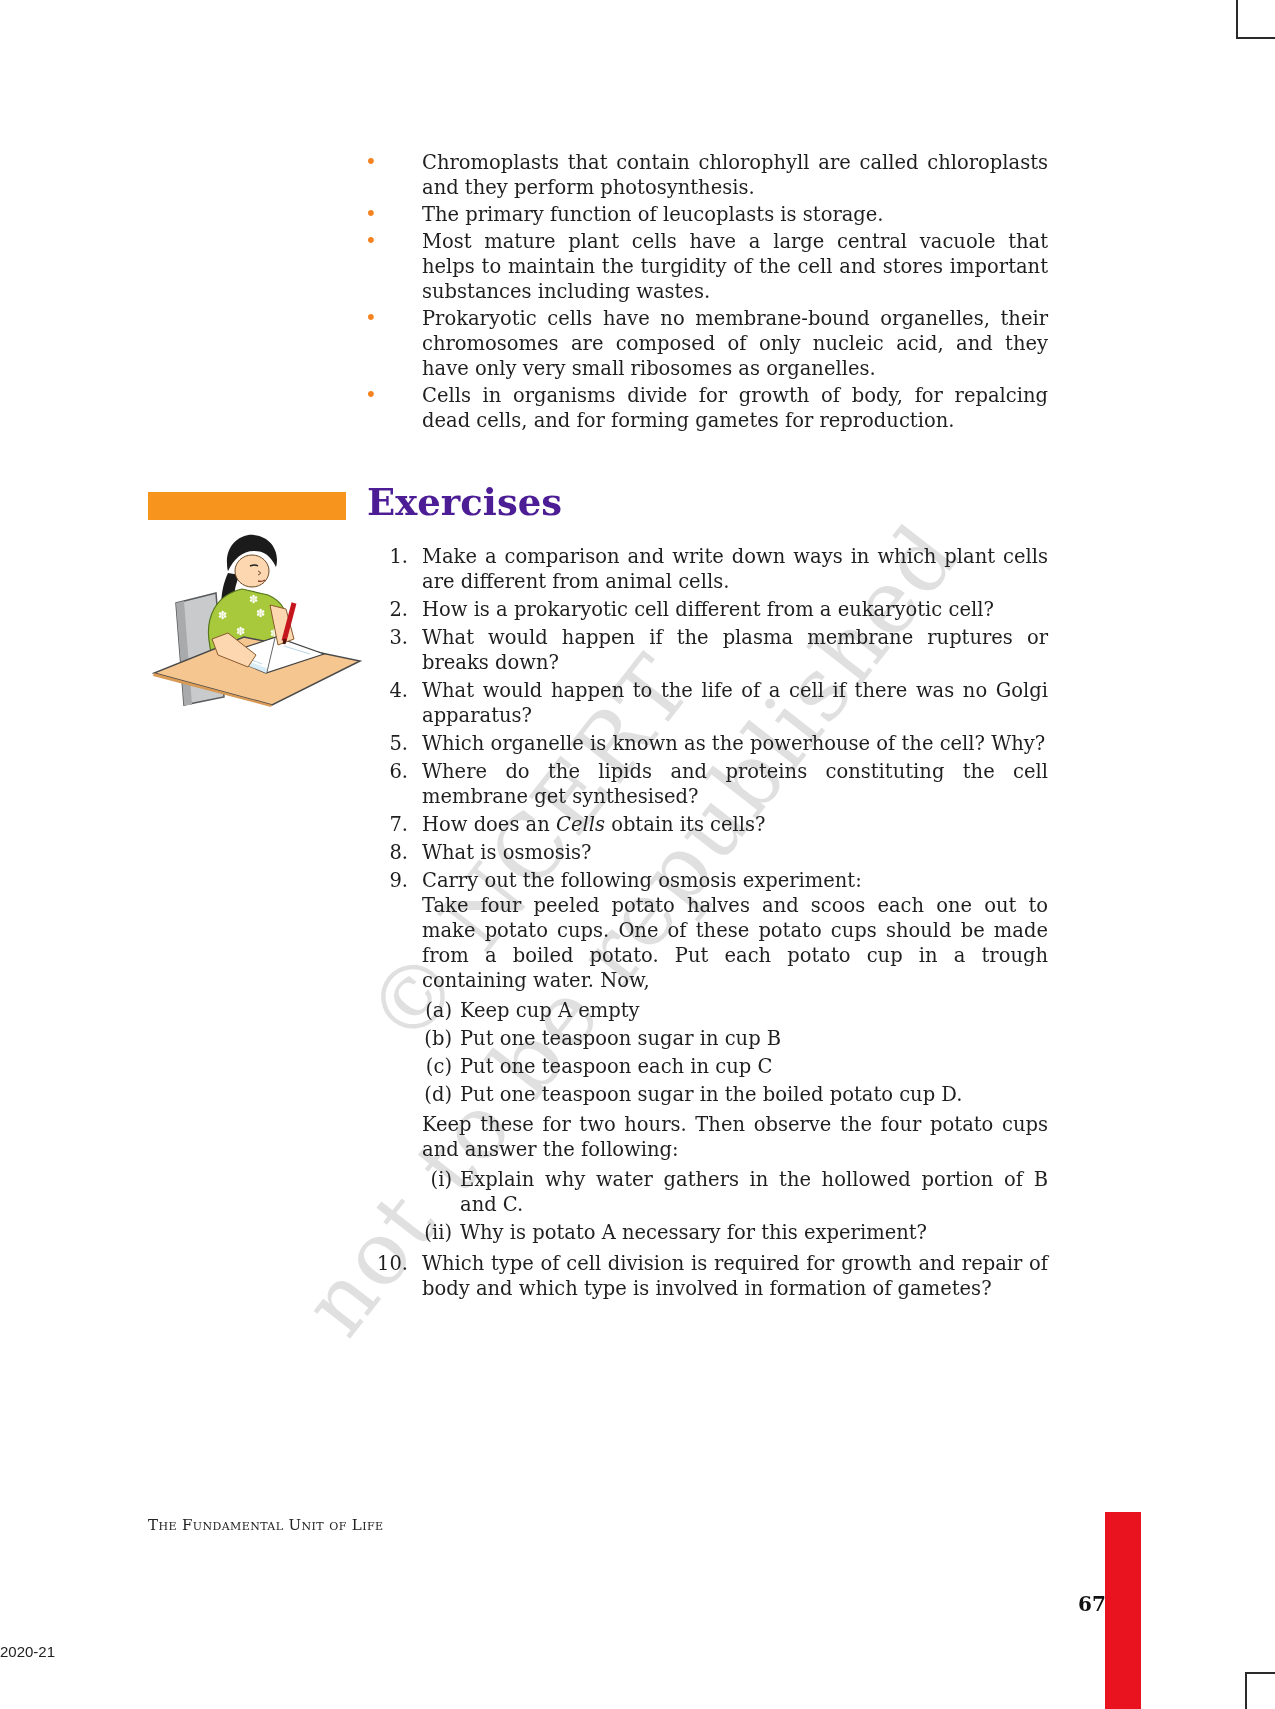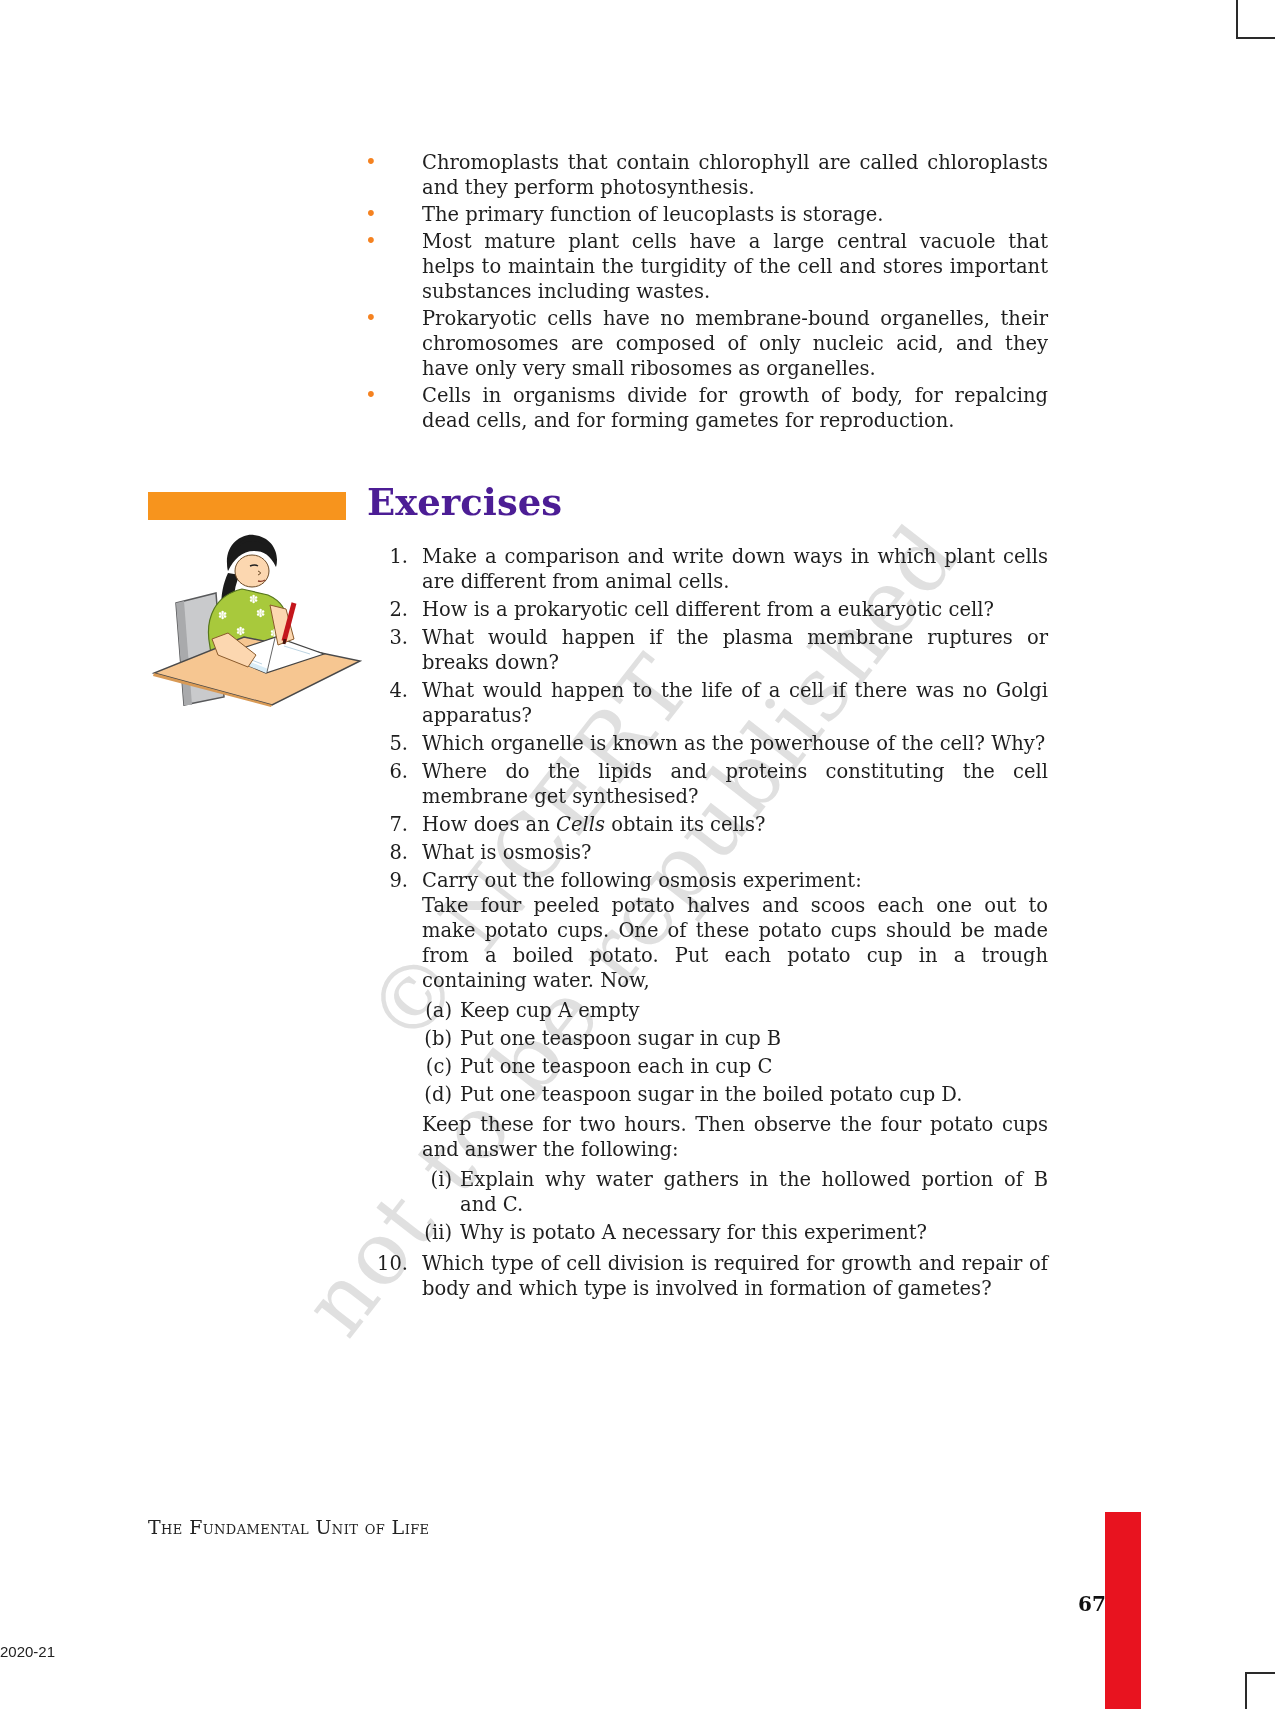--- a/index.html
+++ b/index.html
@@ -48,21 +48,21 @@
   .q-step { display:grid; grid-template-columns:30px 1fr; column-gap:8px;
     margin-bottom:3px; }
   .q-step .lbl { text-align:right; }
   .q-note { margin-top:5px; text-align:justify; }
   .q-subqs { margin-top:5px; }
   .q-subq { display:grid; grid-template-columns:30px 1fr; column-gap:8px; margin-bottom:3px; }
   .q-subq .lbl { text-align:right; }
   .q-subq .txt { text-align:justify; }
 
   
-  .footer-chapter { position:absolute; left:148px; top:1516px; font-size:19px;
+  .footer-chapter { position:absolute; left:148px; top:1516px; font-size:15px;
     font-variant:small-caps; letter-spacing:0.4px; color:#222; z-index:2; }
   .page-number { position:absolute; left:1078px; top:1592px; font-size:20px;
     font-weight:bold; color:#111; z-index:2; }
   .red-bar { position:absolute; left:1105px; top:1512px; width:36px; height:197px;
     background:#e8131f; z-index:2; }
   .year { position:absolute; left:0; top:1643px; width:1170px; 
     font-family:"Liberation Sans","DejaVu Sans",sans-serif; font-size:15px;
     color:#222; z-index:2; }
 </style>
 </head>

